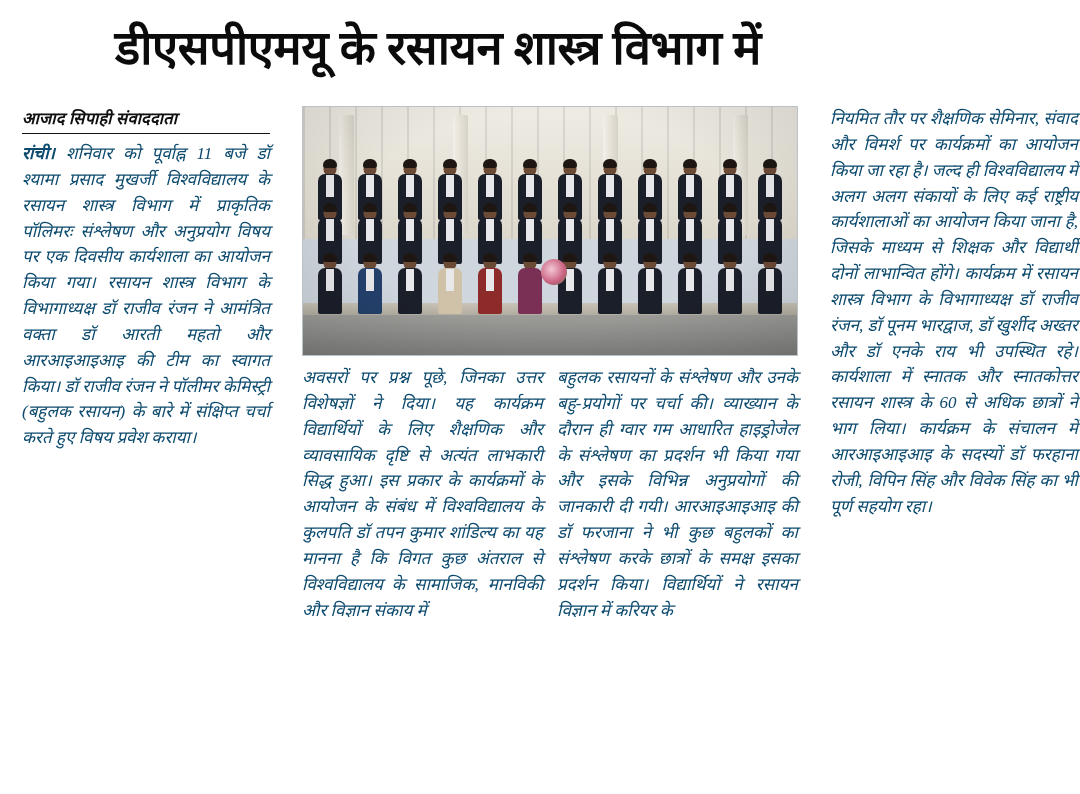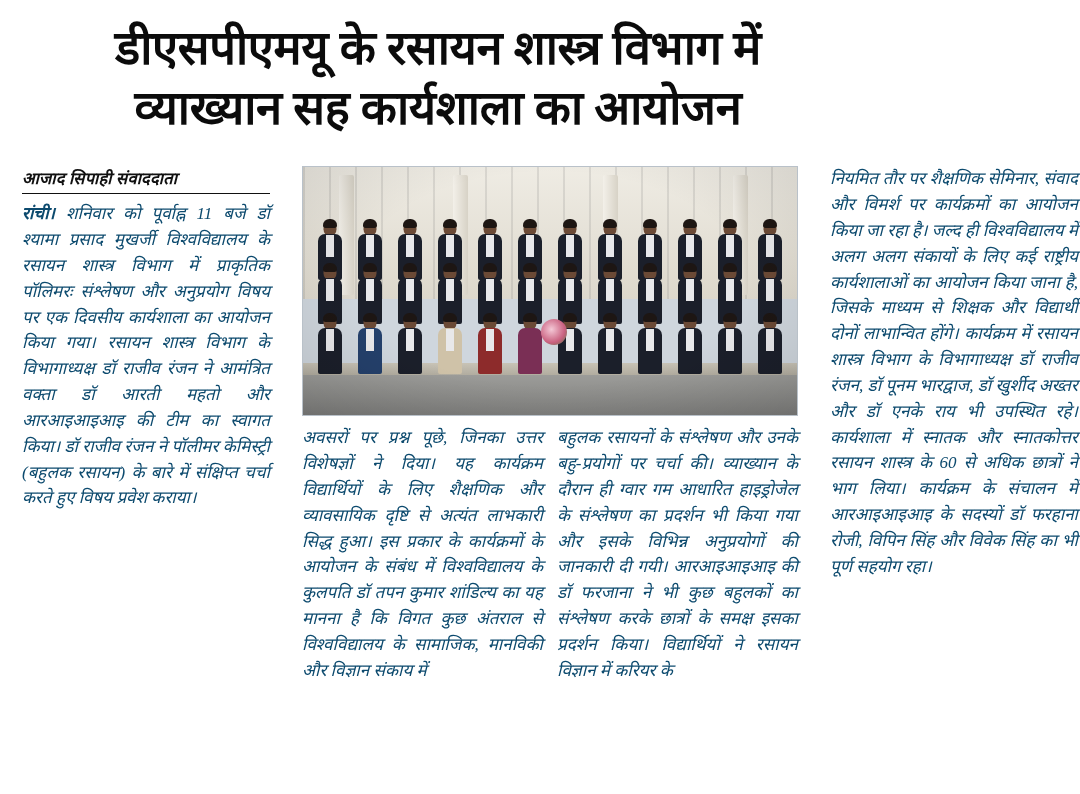--- a/index.html
+++ b/index.html
@@ -192,21 +192,20 @@
     flex: 0 0 241px;
   }
 </style>
 </head>
 <body>
 
 <div class="page">
 
   <div class="headline">
     <span class="line">डीएसपीएमयू के रसायन शास्त्र विभाग में</span>
-    <span class="line">व्याख्यान सह कार्यशाला का आयोजन</span>
   </div>
 
   <div class="content">
 
     <div class="col">
       <div class="byline">आजाद सिपाही संवाददाता</div>
       <p class="body"><span class="dateline">रांची। </span><span>शनिवार को पूर्वाह्न 11 बजे डॉ श्यामा प्रसाद मुखर्जी विश्वविद्यालय के रसायन शास्त्र विभाग में प्राकृतिक पॉलिमरः संश्लेषण और अनुप्रयोग विषय पर एक दिवसीय कार्यशाला का आयोजन किया गया। रसायन शास्त्र विभाग के विभागाध्यक्ष डॉ राजीव रंजन ने आमंत्रित वक्ता डॉ आरती महतो और आरआइआइआइ की टीम का स्वागत किया। डॉ राजीव रंजन ने पॉलीमर केमिस्ट्री (बहुलक रसायन) के बारे में संक्षिप्त चर्चा करते हुए विषय प्रवेश कराया।</span></p>
     </div>
 
     <div class="col middle">

